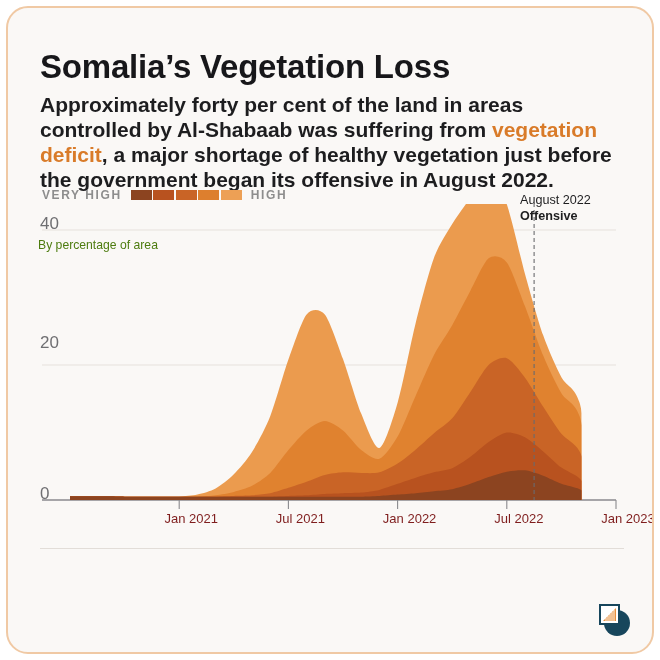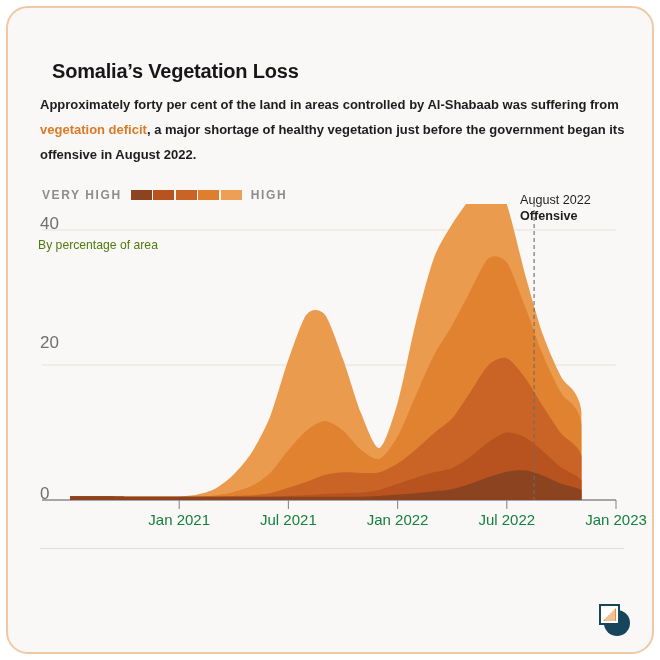--- a/index.html
+++ b/index.html
@@ -32,33 +32,33 @@
     left: 0; top: 0;
     width: 648px;
     height: 648px;
   }
 
   
   .title {
     position: absolute;
     left: 32px;
     top: 40px;
-    font-size: 20px;
+    font-size: 33px;
     font-weight: bold;
     color: #17171a;
     letter-spacing: -0.2px;
-    margin: 12px;
+    margin: 0;
   }
 
   .deck {
     position: absolute;
     left: 32px;
     top: 84px;
     width: 590px;
-    font-size: 13px;
+    font-size: 21px;
     line-height: 25px;
     color: #1d1d1f;
     font-weight: 600;
   }
   .deck .hl {
     color: #d97b29;
     font-weight: 700;
   }
 
   
@@ -113,24 +113,25 @@
     top: 229px;
     width: 130px;
     font-size: 12.2px;
     line-height: 16px;
     color: #4d7c0f;
   }
 
   .xlab {
     position: absolute;
     top: 503px;
-    font-size: 15px;
-    color: #15803d;
+    font-size: 13px;
+    color: #7f1d1d;
     transform: translateX(-50%);
     white-space: nowrap;
+    margin-left: 12px;
   }
 
   .annot {
     position: absolute;
     left: 512px;
     top: 184px;
     font-size: 12.6px;
     line-height: 16px;
     color: #1d1d1f;
   }

